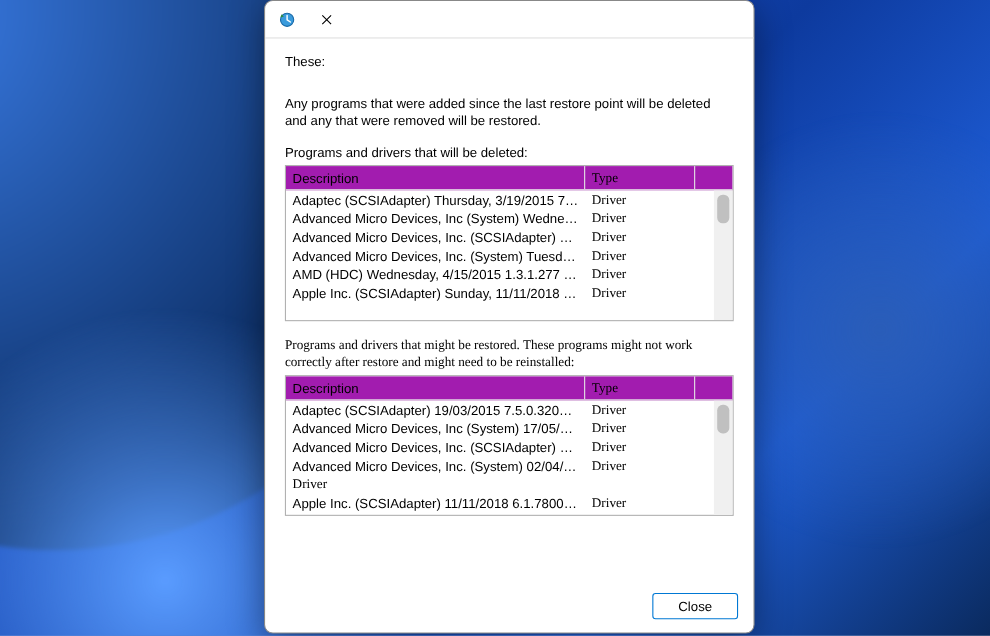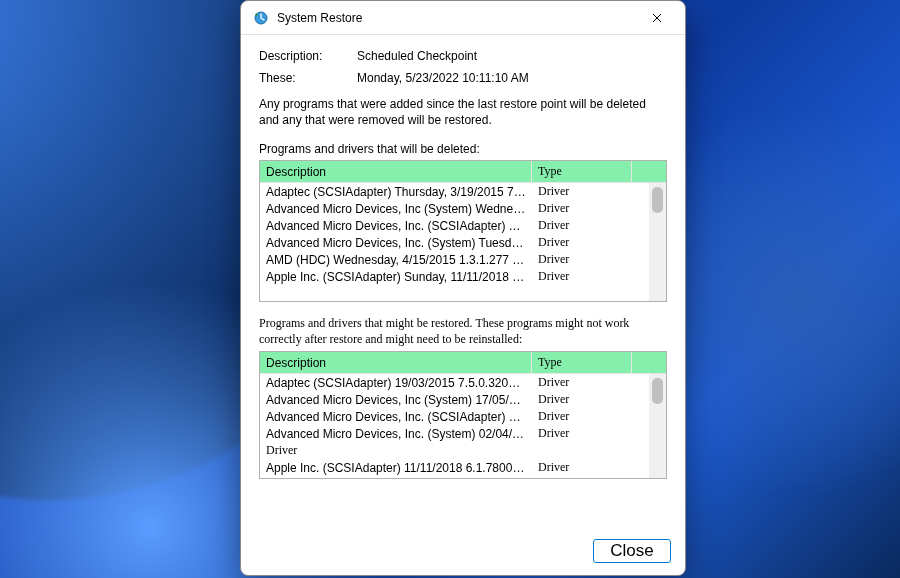--- a/index.html
+++ b/index.html
@@ -59,34 +59,34 @@
   .content {
     flex: 1;
     padding: 14px 18px 10px 18px;
     overflow: hidden;
     display: flex;
     flex-direction: column;
     color: #000;
   }
   .meta-row { display: flex; margin-bottom: 8px; }
   .meta-label { width: 98px; }
-  .info-text { margin: 4px 0 14px 0; line-height: 1.3; }
+  .info-text { margin: 16px 0 14px 0; line-height: 1.3; }
 
   .section-label { margin-bottom: 4px; }
 
   .table-box {
     border: 1px solid #b1b1b1;
     display: flex;
     flex-direction: column;
     overflow: hidden;
     margin-bottom: 14px;
   }
   .table-header {
     display: flex;
-    background: #86efac;
+    background: #a21caf;
     border-bottom: 1px solid #e6e6e6;
     height: 22px;
     align-items: center;
     font-weight: 400;
   }
   .table-header .col {
     padding: 0 6px;
     height: 100%;
     display: flex;
     align-items: center;
@@ -125,21 +125,21 @@
     padding: 10px 14px 12px 14px;
     display: flex;
     justify-content: flex-end;
   }
   .btn {
     min-width: 78px;
     height: 24px;
     border: 1px solid #0078d4;
     background: #fff;
     border-radius: 3px;
-    font-size: 17px;
+    font-size: 12px;
     cursor: pointer;
     padding: 0 12px;
   }
 </style>
 </head>
 <body>
 
 <div class="bg-shape s1"></div>
 <div class="bg-shape s2"></div>
 <div class="bg-shape s3"></div>
@@ -147,37 +147,31 @@
 <div class="dialog">
 
   <div class="titlebar">
     <span class="icon">
       <svg width="16" height="16" viewBox="0 0 16 16">
         <circle cx="8" cy="8" r="6" fill="#3a9bdc" stroke="#1a6aa8" stroke-width="1"></circle>
         <path d="M8 4 L8 8 L11 10" stroke="#fff" stroke-width="1.3" fill="none" stroke-linecap="round"></path>
         <path d="M3 3 L2 6 L5 5" fill="#2a8b3a"></path>
       </svg>
     </span>
-    <span class="title">System Restore</span>
     <div class="close">
       <svg width="10" height="10" viewBox="0 0 10 10">
         <path d="M1 1 L9 9 M9 1 L1 9" stroke="#000" stroke-width="1"></path>
       </svg>
     </div>
   </div>
 
   <div class="content">
 
     <div class="meta-row">
-      <span class="meta-label">Description:</span>
-      <span>Scheduled Checkpoint</span>
-    </div>
-    <div class="meta-row">
       <span class="meta-label">These:</span>
-      <span>Monday, 5/23/2022 10:11:10 AM</span>
     </div>
 
     <div class="info-text">Any programs that were added since the last restore point will be deleted and any that were removed will be restored.</div>
 
     <div class="section-label">Programs and drivers that will be deleted:</div>
     <div class="table-box table1">
       <div class="table-header">
         <div class="col col-desc">Description</div>
         <div class="col col-type">Type</div>
       </div>

